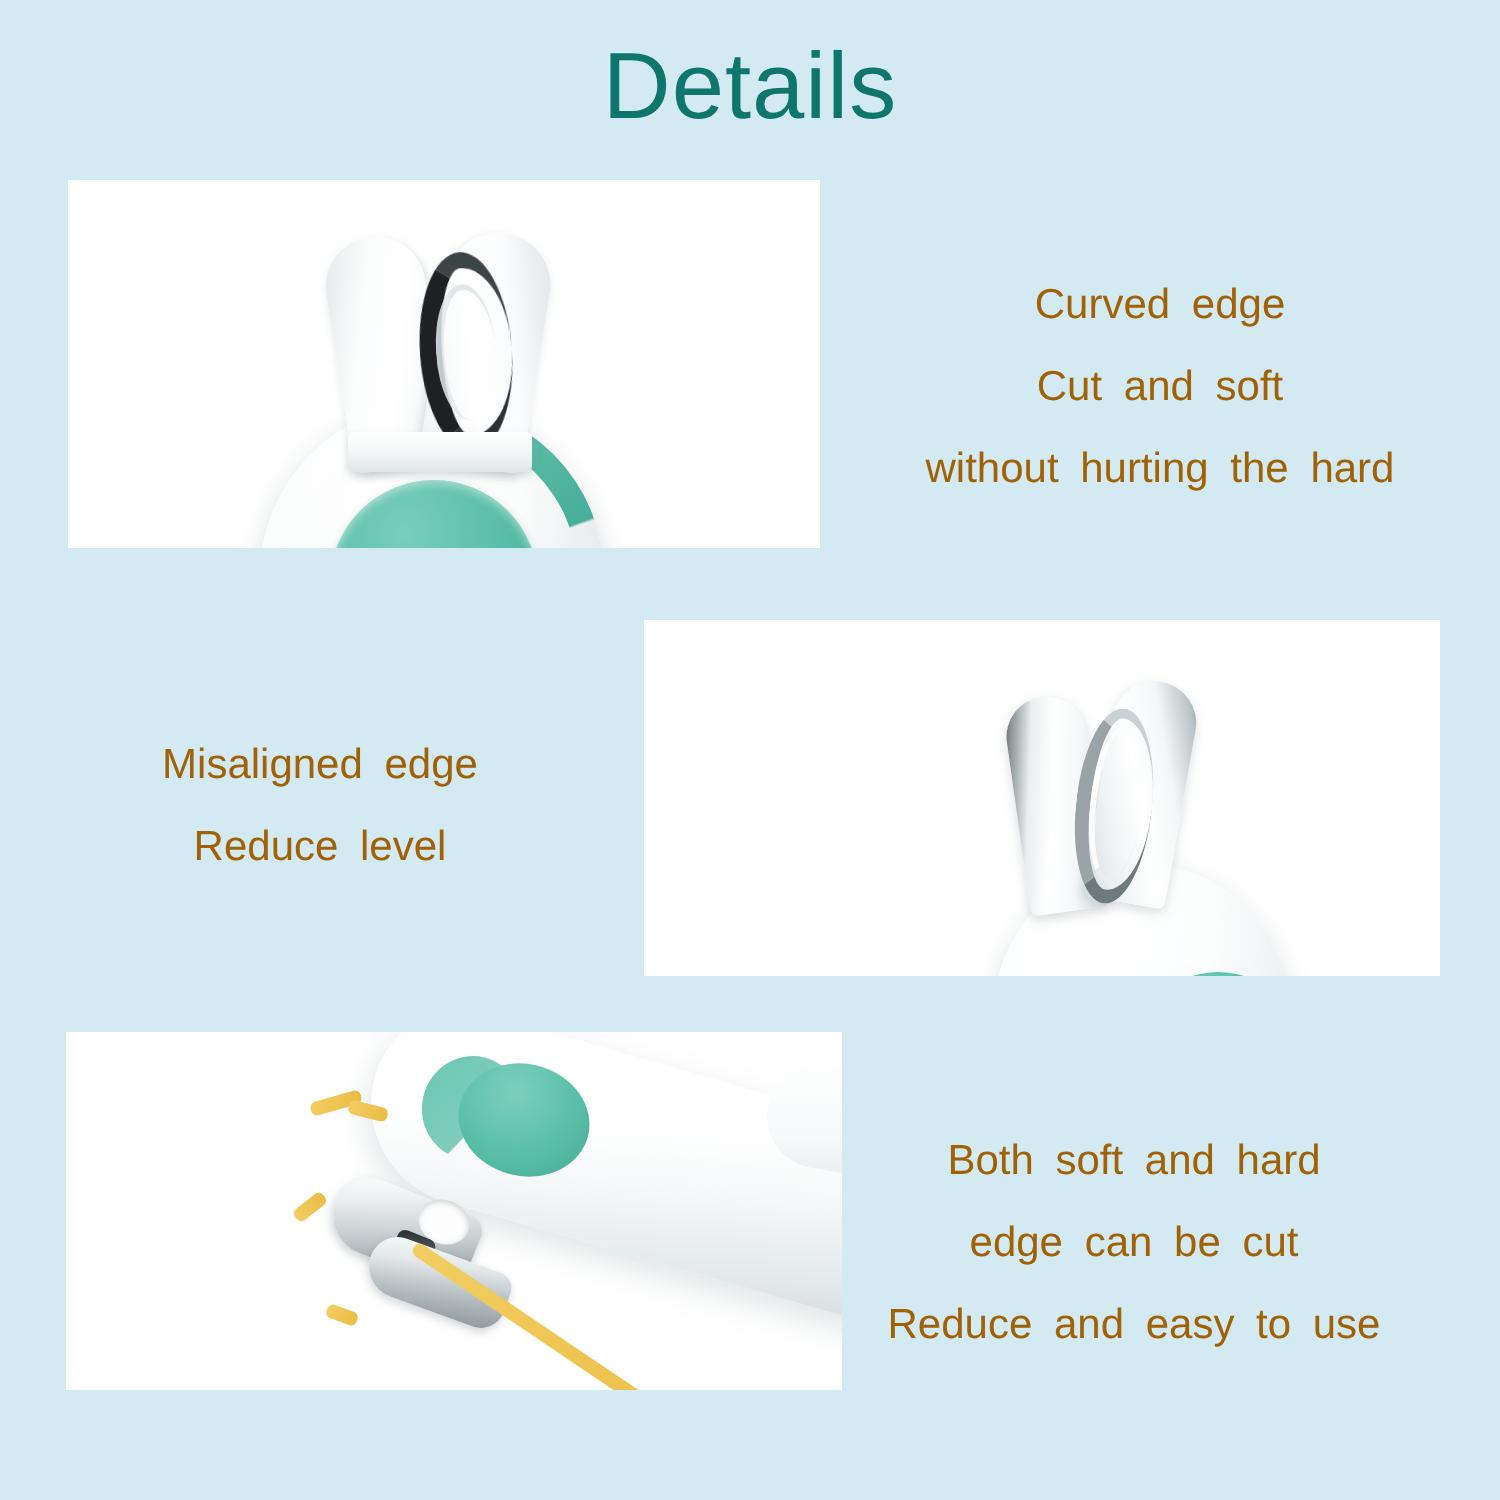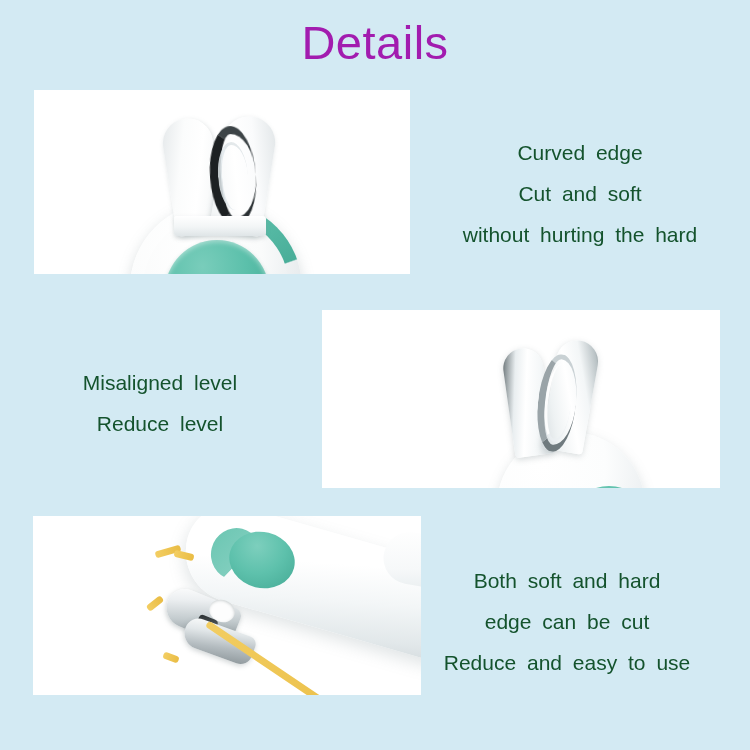--- a/index.html
+++ b/index.html
@@ -25,21 +25,21 @@
 
   
   #page-title {
     position: absolute;
     left: 0;
     top: 14px;
     width: 750px;
     text-align: center;
     font-size: 47px;
     line-height: 58px;
-    color: #a21caf;
+    color: #0f766e;
     font-weight: 400;
     letter-spacing: 0.5px;
   }
 
   
   .photo-panel {
     position: absolute;
     background: #ffffff;
     overflow: hidden;
   }
@@ -337,21 +337,21 @@
     background: linear-gradient(90deg, #f3ce63 0%, #e9bc44 100%);
   }
   #p3-chip-1 { left: 122px; top: 32px;  width: 26px; height: 7px; transform: rotate(-16deg); }
   #p3-chip-2 { left: 141px; top: 36px;  width: 20px; height: 7px; transform: rotate(14deg); }
   #p3-chip-3 { left: 113px; top: 84px;  width: 18px; height: 7px; transform: rotate(-38deg); }
   #p3-chip-4 { left: 130px; top: 138px; width: 16px; height: 7px; transform: rotate(20deg); }
 
   
   .caption {
     position: absolute;
-    color: #14532d;
+    color: #a16207;
     font-size: 21px;
     line-height: 41px;
     text-align: center;
     word-spacing: 5px;
     font-weight: 400;
   }
   #caption-1 { left: 418px; top: 132px; width: 324px; }
   #caption-2 { left: 20px;  top: 362px; width: 280px; }
   #caption-3 { left: 414px; top: 560px; width: 306px; }
   .caption .line { display: block; white-space: nowrap; }
@@ -406,21 +406,21 @@
     </div>
   </div>
 
   <div class="caption" id="caption-1">
     <span class="line">Curved edge</span>
     <span class="line">Cut and soft</span>
     <span class="line">without hurting the hard</span>
   </div>
 
   <div class="caption" id="caption-2">
-    <span class="line">Misaligned level</span>
+    <span class="line">Misaligned edge</span>
     <span class="line">Reduce level</span>
   </div>
 
   <div class="caption" id="caption-3">
     <span class="line">Both soft and hard</span>
     <span class="line">edge can be cut</span>
     <span class="line">Reduce and easy to use</span>
   </div>
 
 </div>

